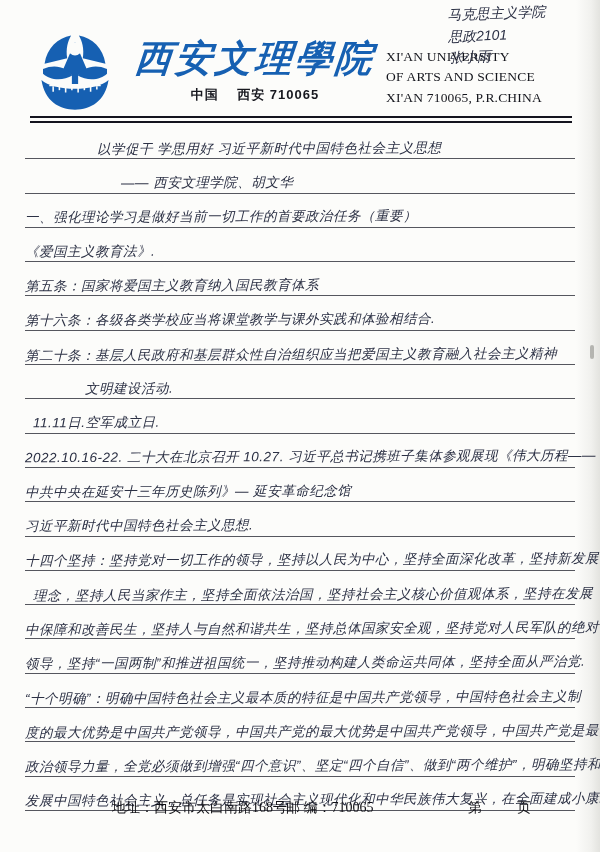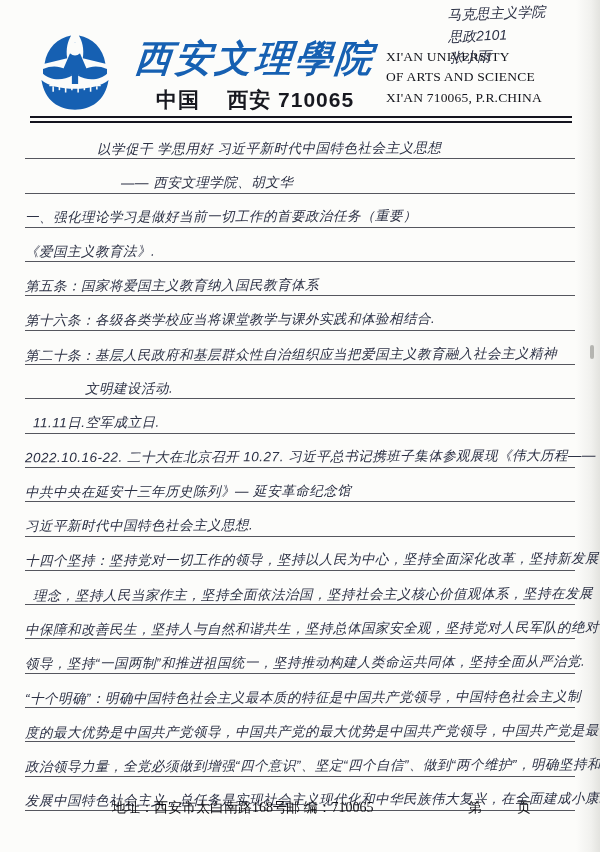--- a/index.html
+++ b/index.html
@@ -21,21 +21,21 @@
   
   .logo{position:absolute;left:36px;top:33px;width:78px;height:80px;}
   .cn-title{
     position:absolute;left:122px;top:34px;width:266px;text-align:center;
     font-family:"DejaVu Serif", serif;
     font-size:37px;font-weight:bold;font-style:italic;letter-spacing:3px;
     color:var(--brand-blue);transform:skewX(-5deg);white-space:nowrap;
   }
   .cn-sub{
     position:absolute;left:122px;top:86px;width:266px;text-align:center;
-    font-size:21px;font-weight:700;color:var(--black);letter-spacing:1px;white-space:pre;
+    font-size:13px;font-weight:700;color:var(--black);letter-spacing:1px;white-space:pre;
   }
   .en-block{
     position:absolute;left:386px;top:47px;width:200px;
     font-family:"Liberation Serif", serif;font-size:13.5px;line-height:1.5;
     color:#14151c;letter-spacing:.2px;
   }
   .corner-note{
     position:absolute;left:448px;top:2px;width:150px;
     font-size:14px;line-height:1.55;color:var(--ink);
     font-style:italic;transform:rotate(-2deg);white-space:nowrap;

